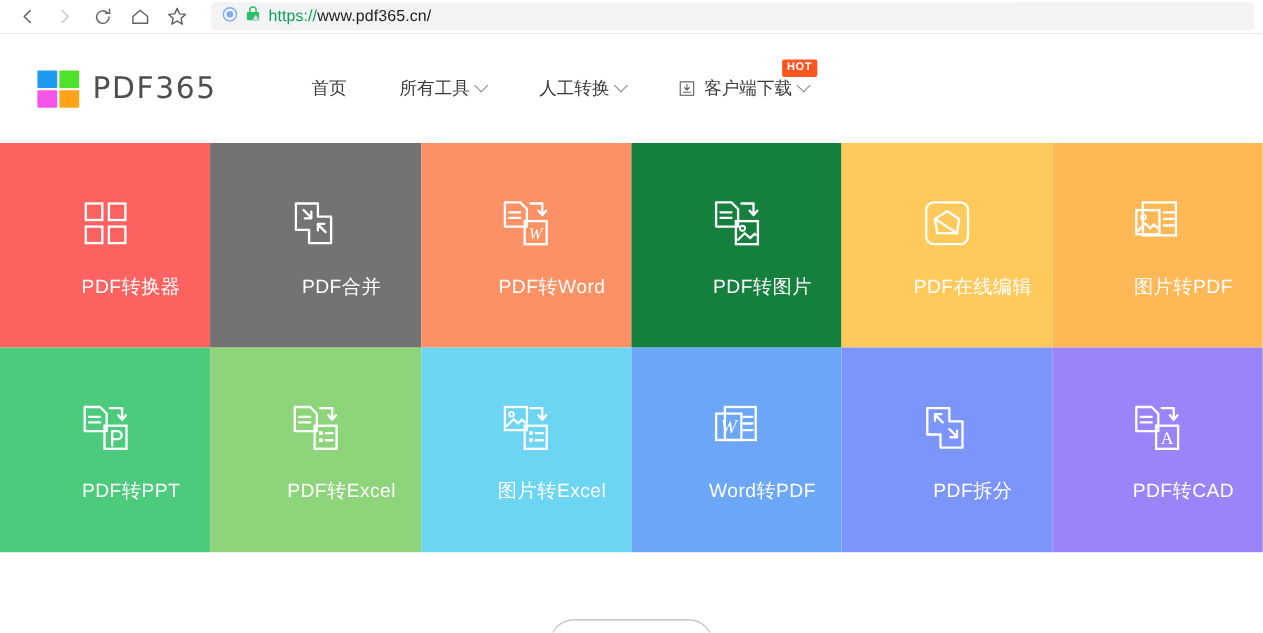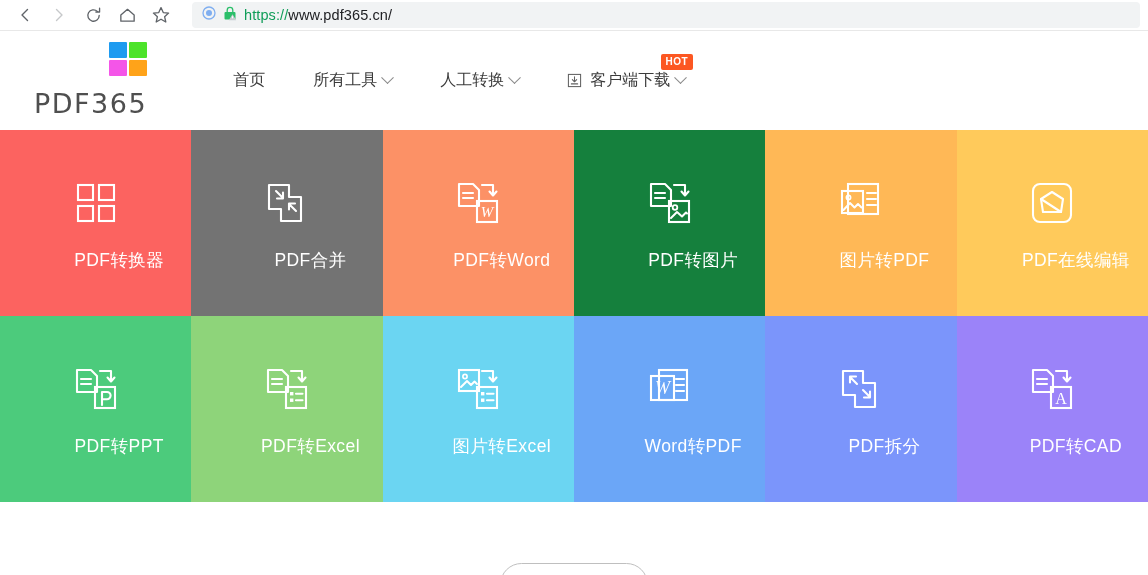--- a/index.html
+++ b/index.html
@@ -54,24 +54,23 @@
   
   .site-header {
     height: 99px;
     display: flex;
     align-items: center;
     padding-left: 34px;
     background: #ffffff;
   }
   .logo {
     display: flex;
-    align-items: flex-end;
+    align-items: center;
     gap: 12px;
     cursor: pointer;
-    flex-direction: column;
   }
   .logo-grid {
     width: 38px;
     height: 34px;
     display: grid;
     grid-template-columns: 1fr 1fr;
     grid-template-rows: 1fr 1fr;
     gap: 2px;
   }
   .logo-grid i { display: block; border-radius: 1px; }
@@ -321,44 +320,44 @@
         <path d="M28 6 h11 v10" fill="none" stroke="#fff" stroke-width="2.1" stroke-linecap="round" stroke-linejoin="round"></path>
         <path d="M35.5 12.5 L39 16.5 L42.5 12.5" fill="none" stroke="#fff" stroke-width="2.1" stroke-linecap="round" stroke-linejoin="round"></path>
         <rect x="23" y="22" width="20" height="21" fill="none" stroke="#fff" stroke-width="2.1"></rect>
         <circle cx="29" cy="28.5" r="2.3" fill="none" stroke="#fff" stroke-width="1.8"></circle>
         <path d="M25 39 L31 33 L36 37.5 L40 33.5 L41 34.5" fill="none" stroke="#fff" stroke-width="2" stroke-linecap="round" stroke-linejoin="round"></path>
       </svg>
     </div>
     <div class="tile-label">PDF转图片</div>
   </div>
 
+  <div class="tile" style="background:#ffca5b">
+    <div class="tile-icon">
+      <svg width="48" height="48" viewBox="0 0 48 48">
+        <rect x="5" y="5" width="38" height="38" rx="7" fill="none" stroke="#fff" stroke-width="2.1"></rect>
+        <path d="M24 13 L35 20 L33 33 H15 L13 20 Z" fill="none" stroke="#fff" stroke-width="2.1" stroke-linejoin="round"></path>
+        <path d="M13 20 L33 33" fill="none" stroke="#fff" stroke-width="2.1" stroke-linecap="round"></path>
+      </svg>
+    </div>
+    <div class="tile-label">PDF在线编辑</div>
+  </div>
+
   <div class="tile" style="background:#ffb856">
     <div class="tile-icon">
       <svg width="48" height="48" viewBox="0 0 48 48">
         <rect x="11" y="5" width="30" height="30" fill="none" stroke="#fff" stroke-width="2.1"></rect>
         <rect x="5" y="12" width="21" height="22" fill="none" stroke="#fff" stroke-width="2.1"></rect>
         <circle cx="11.5" cy="18.5" r="2.1" fill="none" stroke="#fff" stroke-width="1.7"></circle>
         <path d="M6.5 31 L13 24 L17.5 28.5 L21 25 L24.5 28.5" fill="none" stroke="#fff" stroke-width="2" stroke-linecap="round" stroke-linejoin="round"></path>
         <path d="M30 14 h9 M30 20 h9 M30 26 h9" stroke="#fff" stroke-width="2.1" stroke-linecap="round"></path>
       </svg>
     </div>
     <div class="tile-label">图片转PDF</div>
   </div>
 
-  <div class="tile" style="background:#ffca5b">
-    <div class="tile-icon">
-      <svg width="48" height="48" viewBox="0 0 48 48">
-        <rect x="5" y="5" width="38" height="38" rx="7" fill="none" stroke="#fff" stroke-width="2.1"></rect>
-        <path d="M24 13 L35 20 L33 33 H15 L13 20 Z" fill="none" stroke="#fff" stroke-width="2.1" stroke-linejoin="round"></path>
-        <path d="M13 20 L33 33" fill="none" stroke="#fff" stroke-width="2.1" stroke-linecap="round"></path>
-      </svg>
-    </div>
-    <div class="tile-label">PDF在线编辑</div>
-  </div>
-
   <div class="tile" style="background:#4ccb7c">
     <div class="tile-icon">
       <svg width="48" height="48" viewBox="0 0 48 48">
         <path d="M5 5 h14 l6 6 v16 H5 Z" fill="none" stroke="#fff" stroke-width="2.1" stroke-linejoin="round"></path>
         <path d="M9 14 h10 M9 19 h10" stroke="#fff" stroke-width="2.1" stroke-linecap="round"></path>
         <path d="M28 6 h11 v10" fill="none" stroke="#fff" stroke-width="2.1" stroke-linecap="round" stroke-linejoin="round"></path>
         <path d="M35.5 12.5 L39 16.5 L42.5 12.5" fill="none" stroke="#fff" stroke-width="2.1" stroke-linecap="round" stroke-linejoin="round"></path>
         <rect x="23" y="22" width="20" height="21" fill="none" stroke="#fff" stroke-width="2.1"></rect>
         <path d="M30 40 V27 h5 a3.6 3.6 0 0 1 0 7.2 H30" fill="none" stroke="#fff" stroke-width="2.1" stroke-linecap="round" stroke-linejoin="round"></path>
       </svg>

